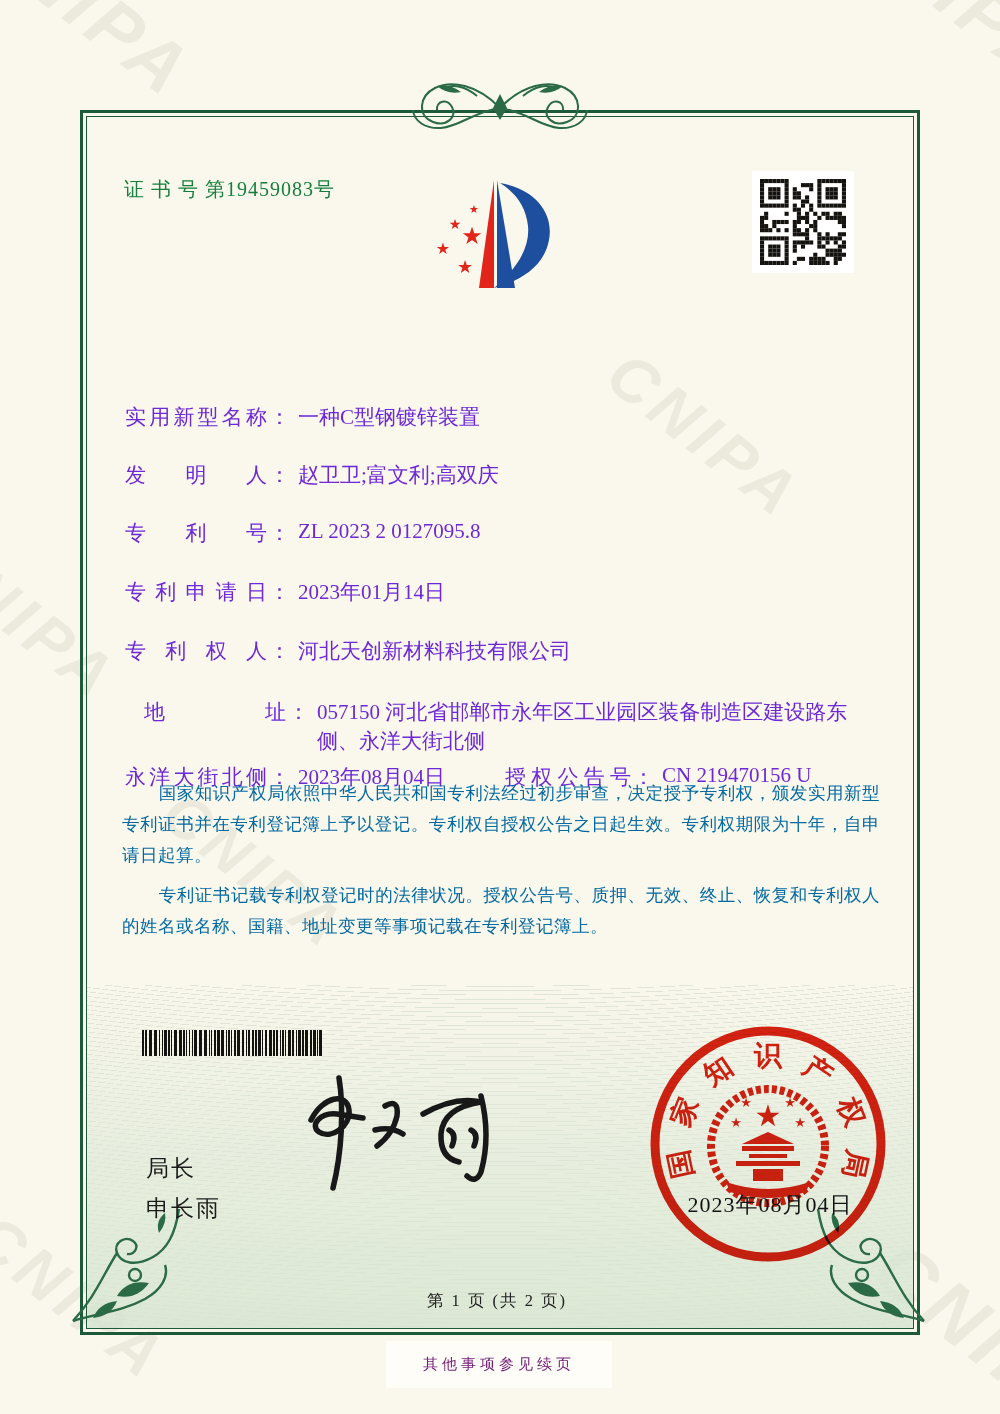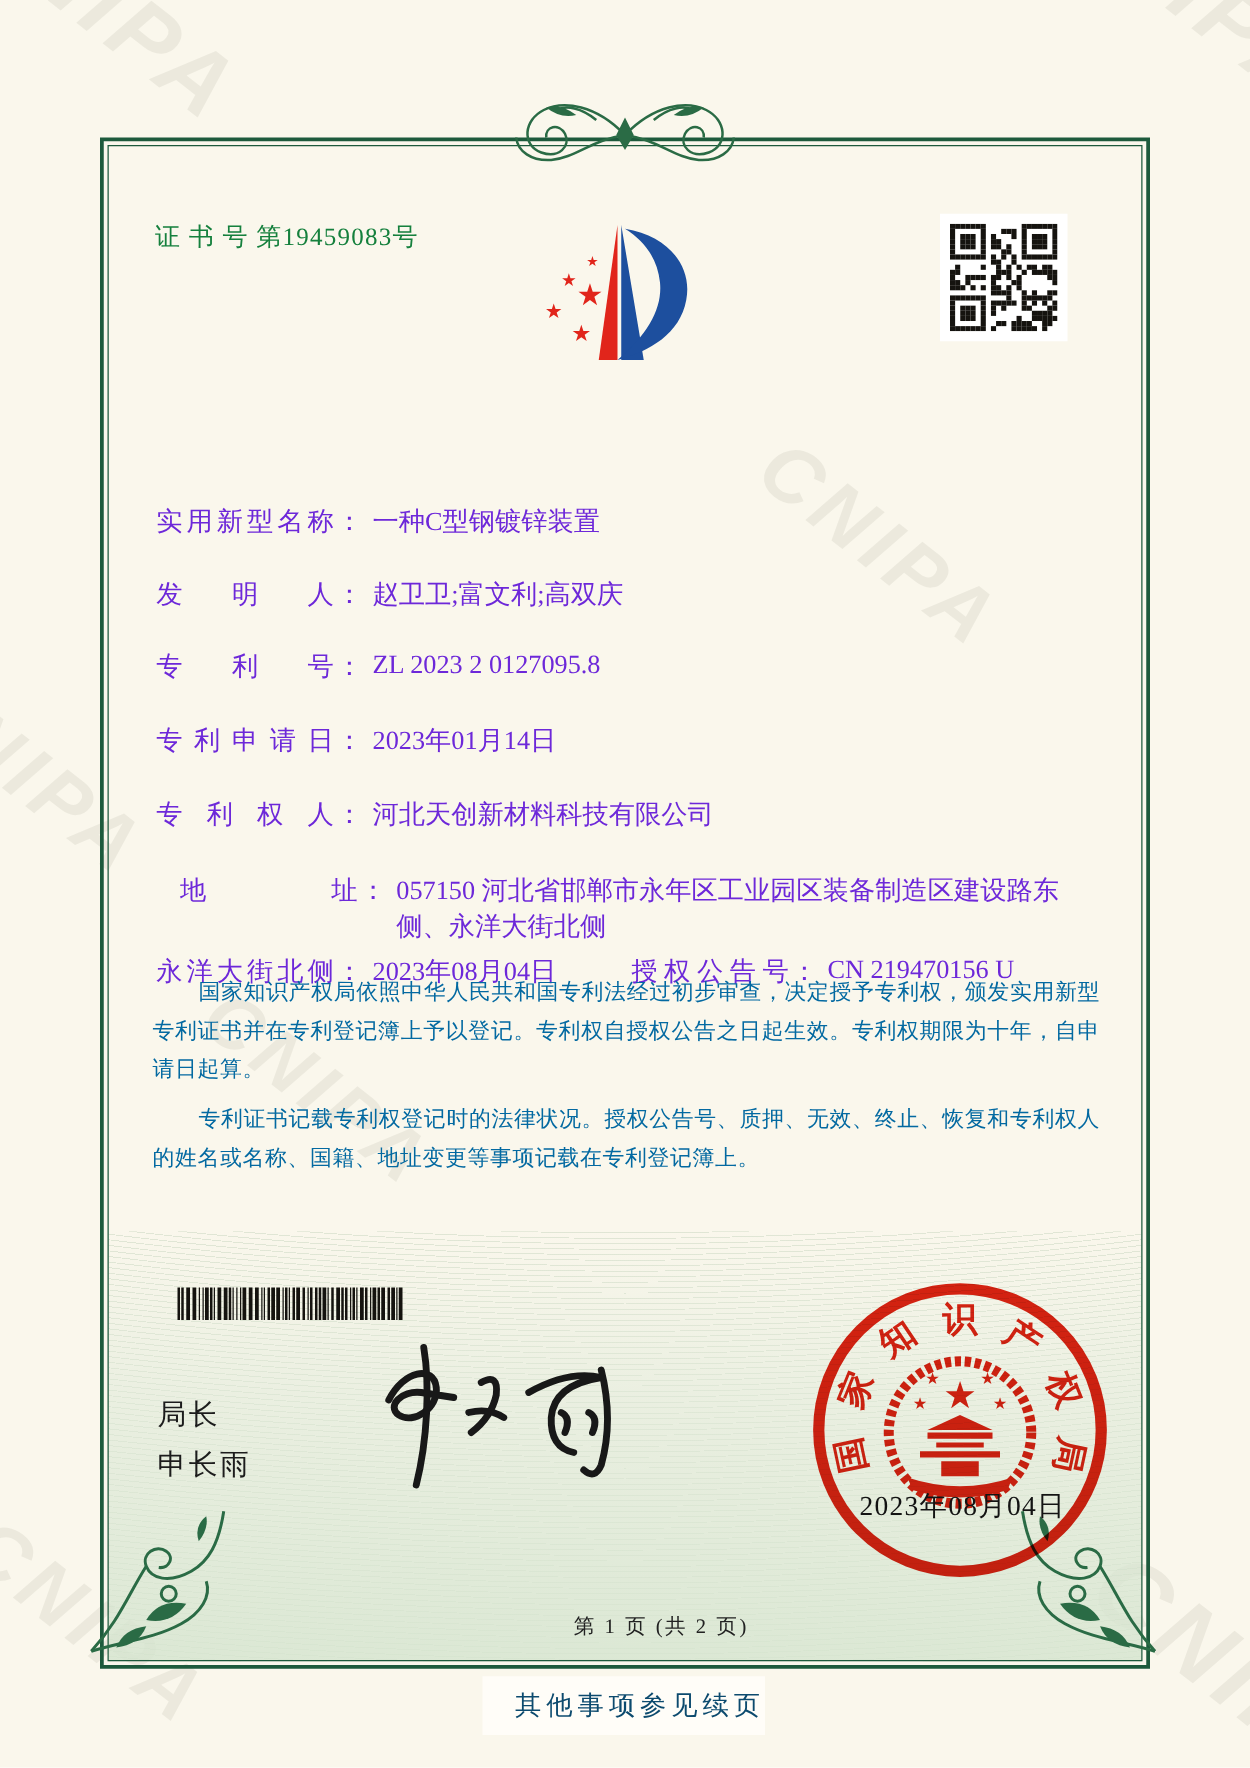--- a/index.html
+++ b/index.html
@@ -41,35 +41,35 @@
   .subpair{position:absolute;left:0;top:0;}
 
   
   .paras{position:absolute;left:122px;top:778px;width:758px;color:#0369a1;}
   .paras p{margin:0 0 9px 0;font-size:17.5px;line-height:31px;text-indent:2.1em;
            letter-spacing:.5px;text-align:justify;}
 
   
   .barcode{position:absolute;left:142px;top:1030px;width:254px;height:26px;display:flex;align-items:stretch;}
   .barcode i{display:block;background:#15130f;height:100%;}
-  .sig-role,.sig-name{position:absolute;left:126px;font-size:23px;color:#1c1c1c;
-      font-family:Liberation Serif, serif;letter-spacing:2px;}
+  .sig-role,.sig-name{position:absolute;left:146px;font-size:23px;color:#1c1c1c;
+      font-family:Liberation Serif, serif;letter-spacing:2px;margin-top:37px;}
   .sig-role{top:1116px;} .sig-name{top:1156px;}
   .signature{position:absolute;left:283px;top:1068px;}
 
   .seal{position:absolute;left:646px;top:1022px;width:244px;height:244px;mix-blend-mode:multiply;}
   .seal-ring-text{position:absolute;inset:0;}
   .seal-ring-text span{position:absolute;font-size:28px;font-weight:700;color:#dd2312;}
   .seal-date{position:absolute;left:672px;top:1190px;width:196px;text-align:center;
              font-size:22px;color:#131313;letter-spacing:1px;z-index:6;}
 
   .page-num{position:absolute;left:80px;top:1290px;width:834px;text-align:center;
-            font-size:16.5px;color:#222;letter-spacing:2px;padding-left:32px;}
+            font-size:16.5px;color:#222;letter-spacing:2px;}
   .cont-note{position:absolute;left:386px;top:1341px;width:226px;height:47px;background:#fffdf8;
-             text-align:right;line-height:47px;font-size:21px;color:#0c4a6e;letter-spacing:4px;}
+             text-align:center;line-height:47px;font-size:15px;color:#701a75;letter-spacing:4px;}
 </style>
 </head>
 <body>
 
 <div class="page">
 
   <div>
     <span class="wm" style="left:-45px;top:-40px;font-size:74px;">CNIPA</span>
     <span class="wm" style="left:826px;top:-52px;font-size:74px;">CNIPA</span>
     <span class="wm" style="left:592px;top:398px;font-size:64px;">CNIPA</span>

